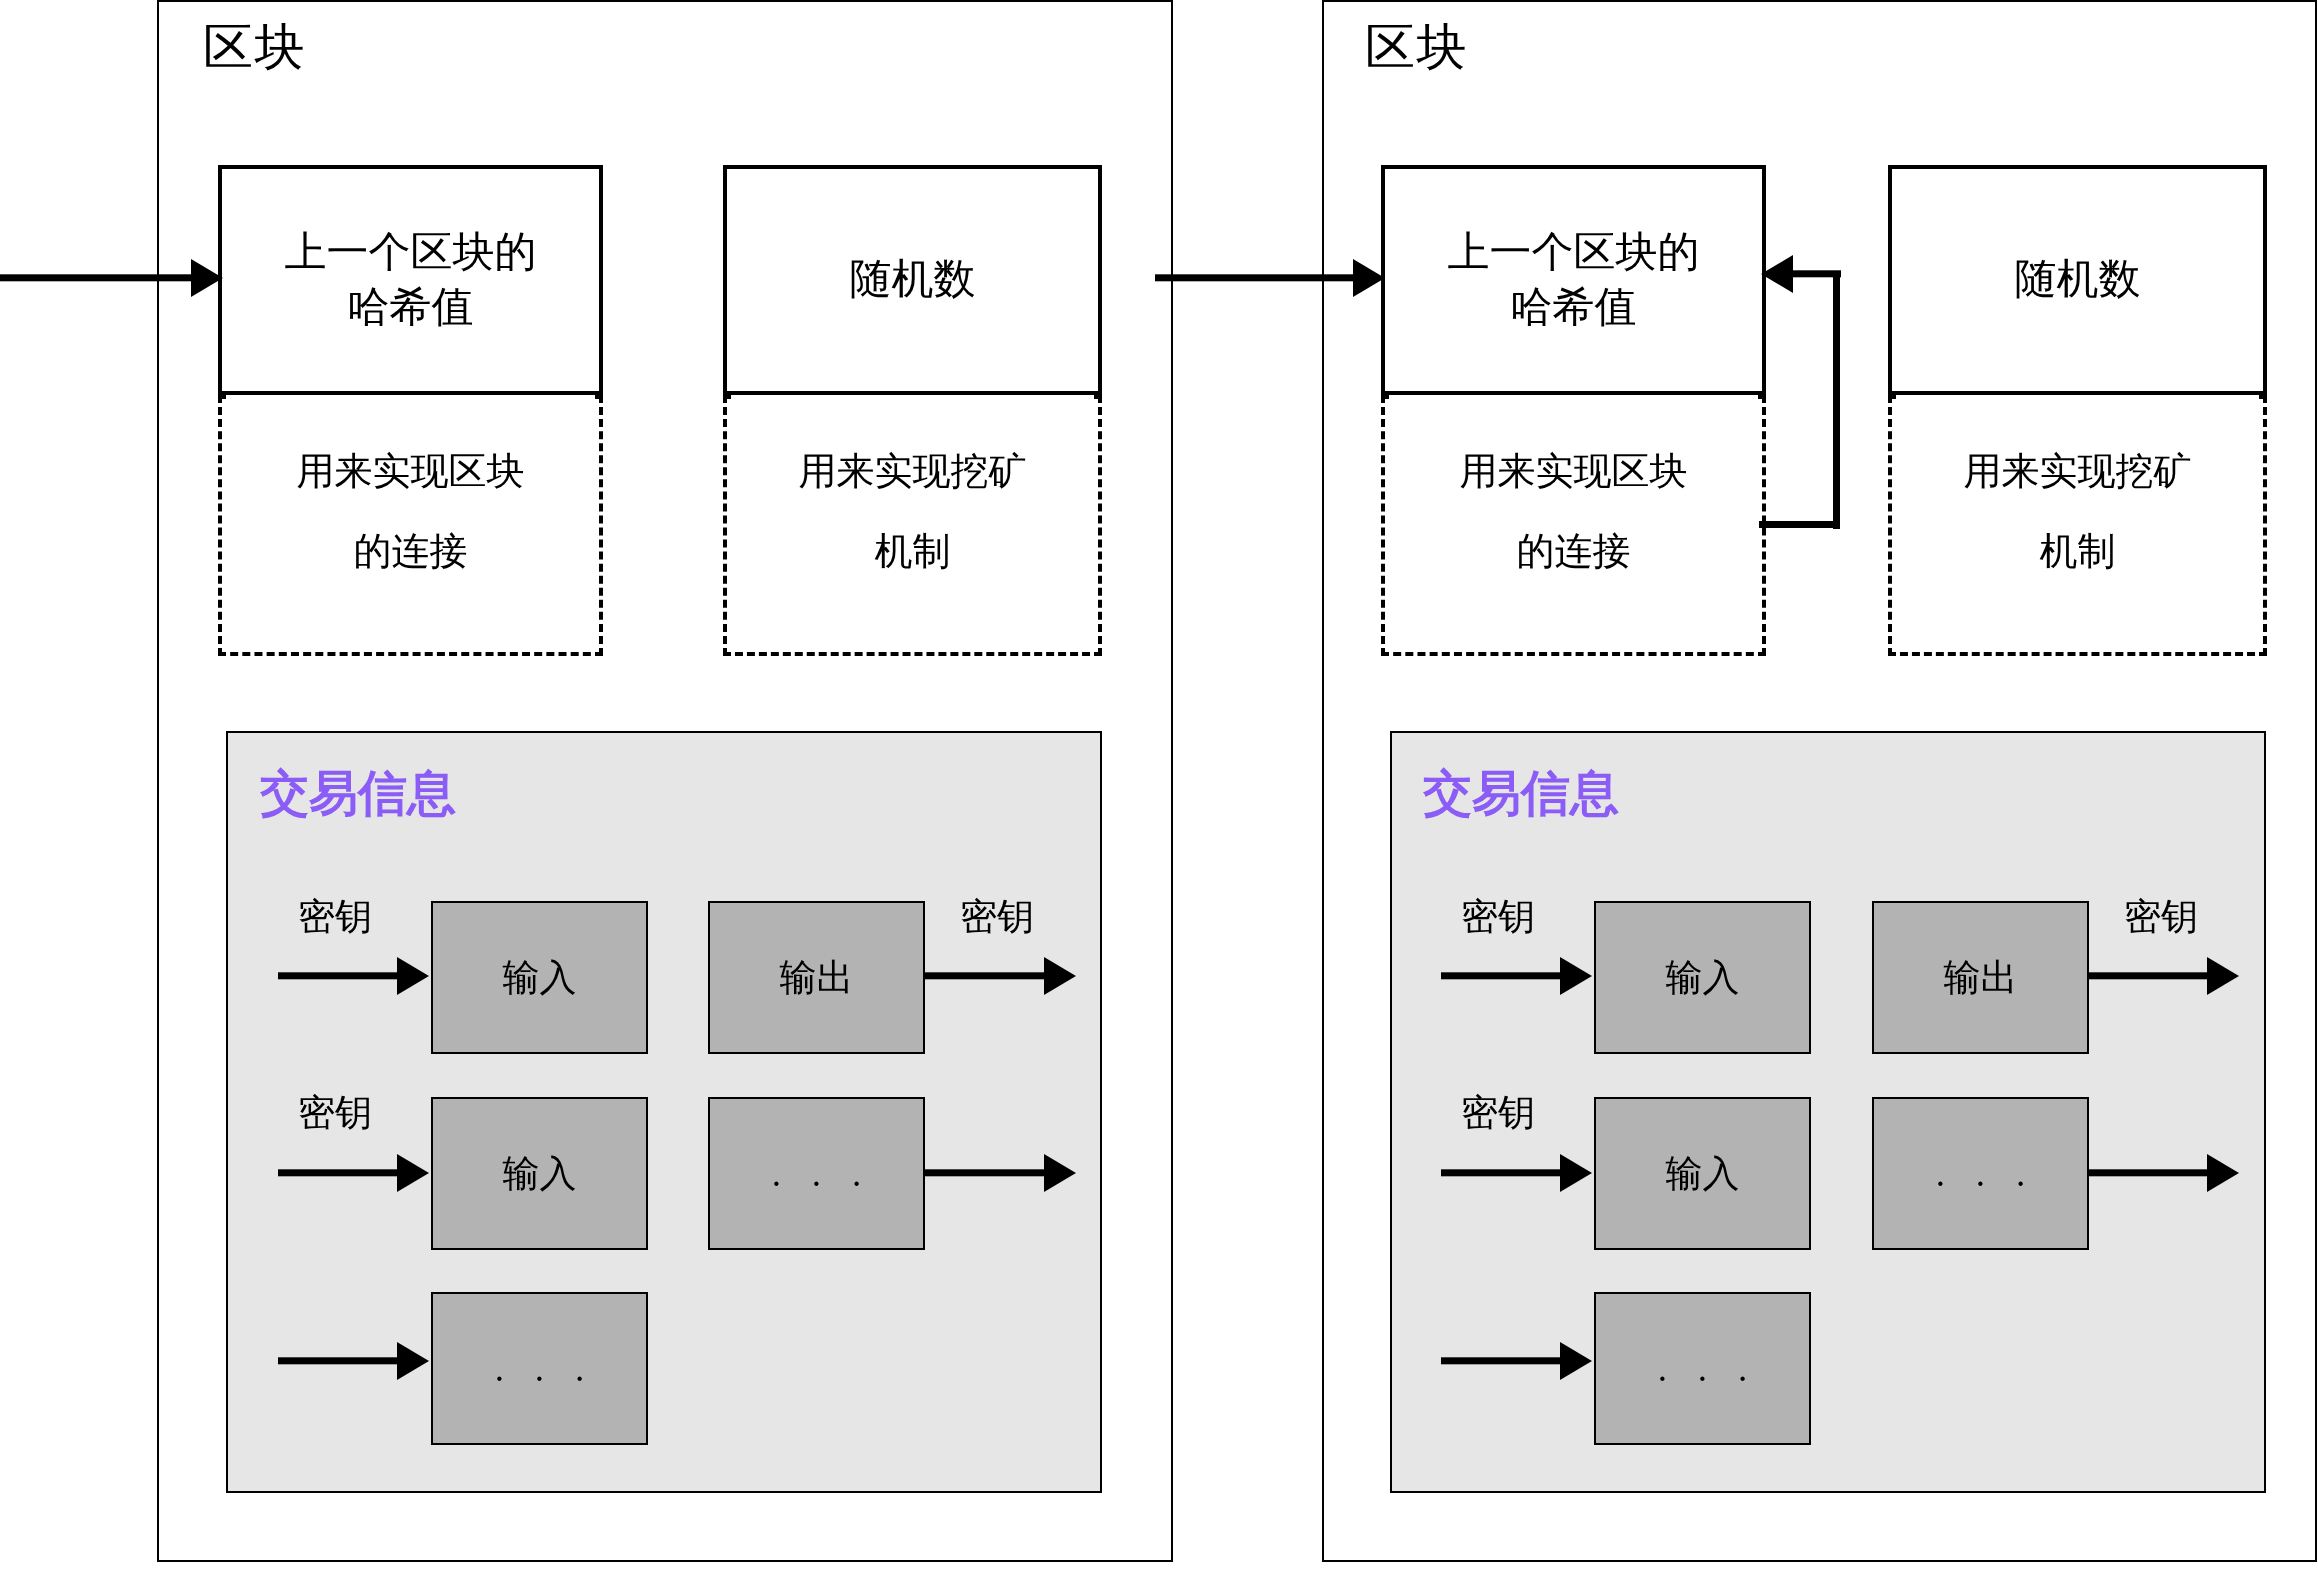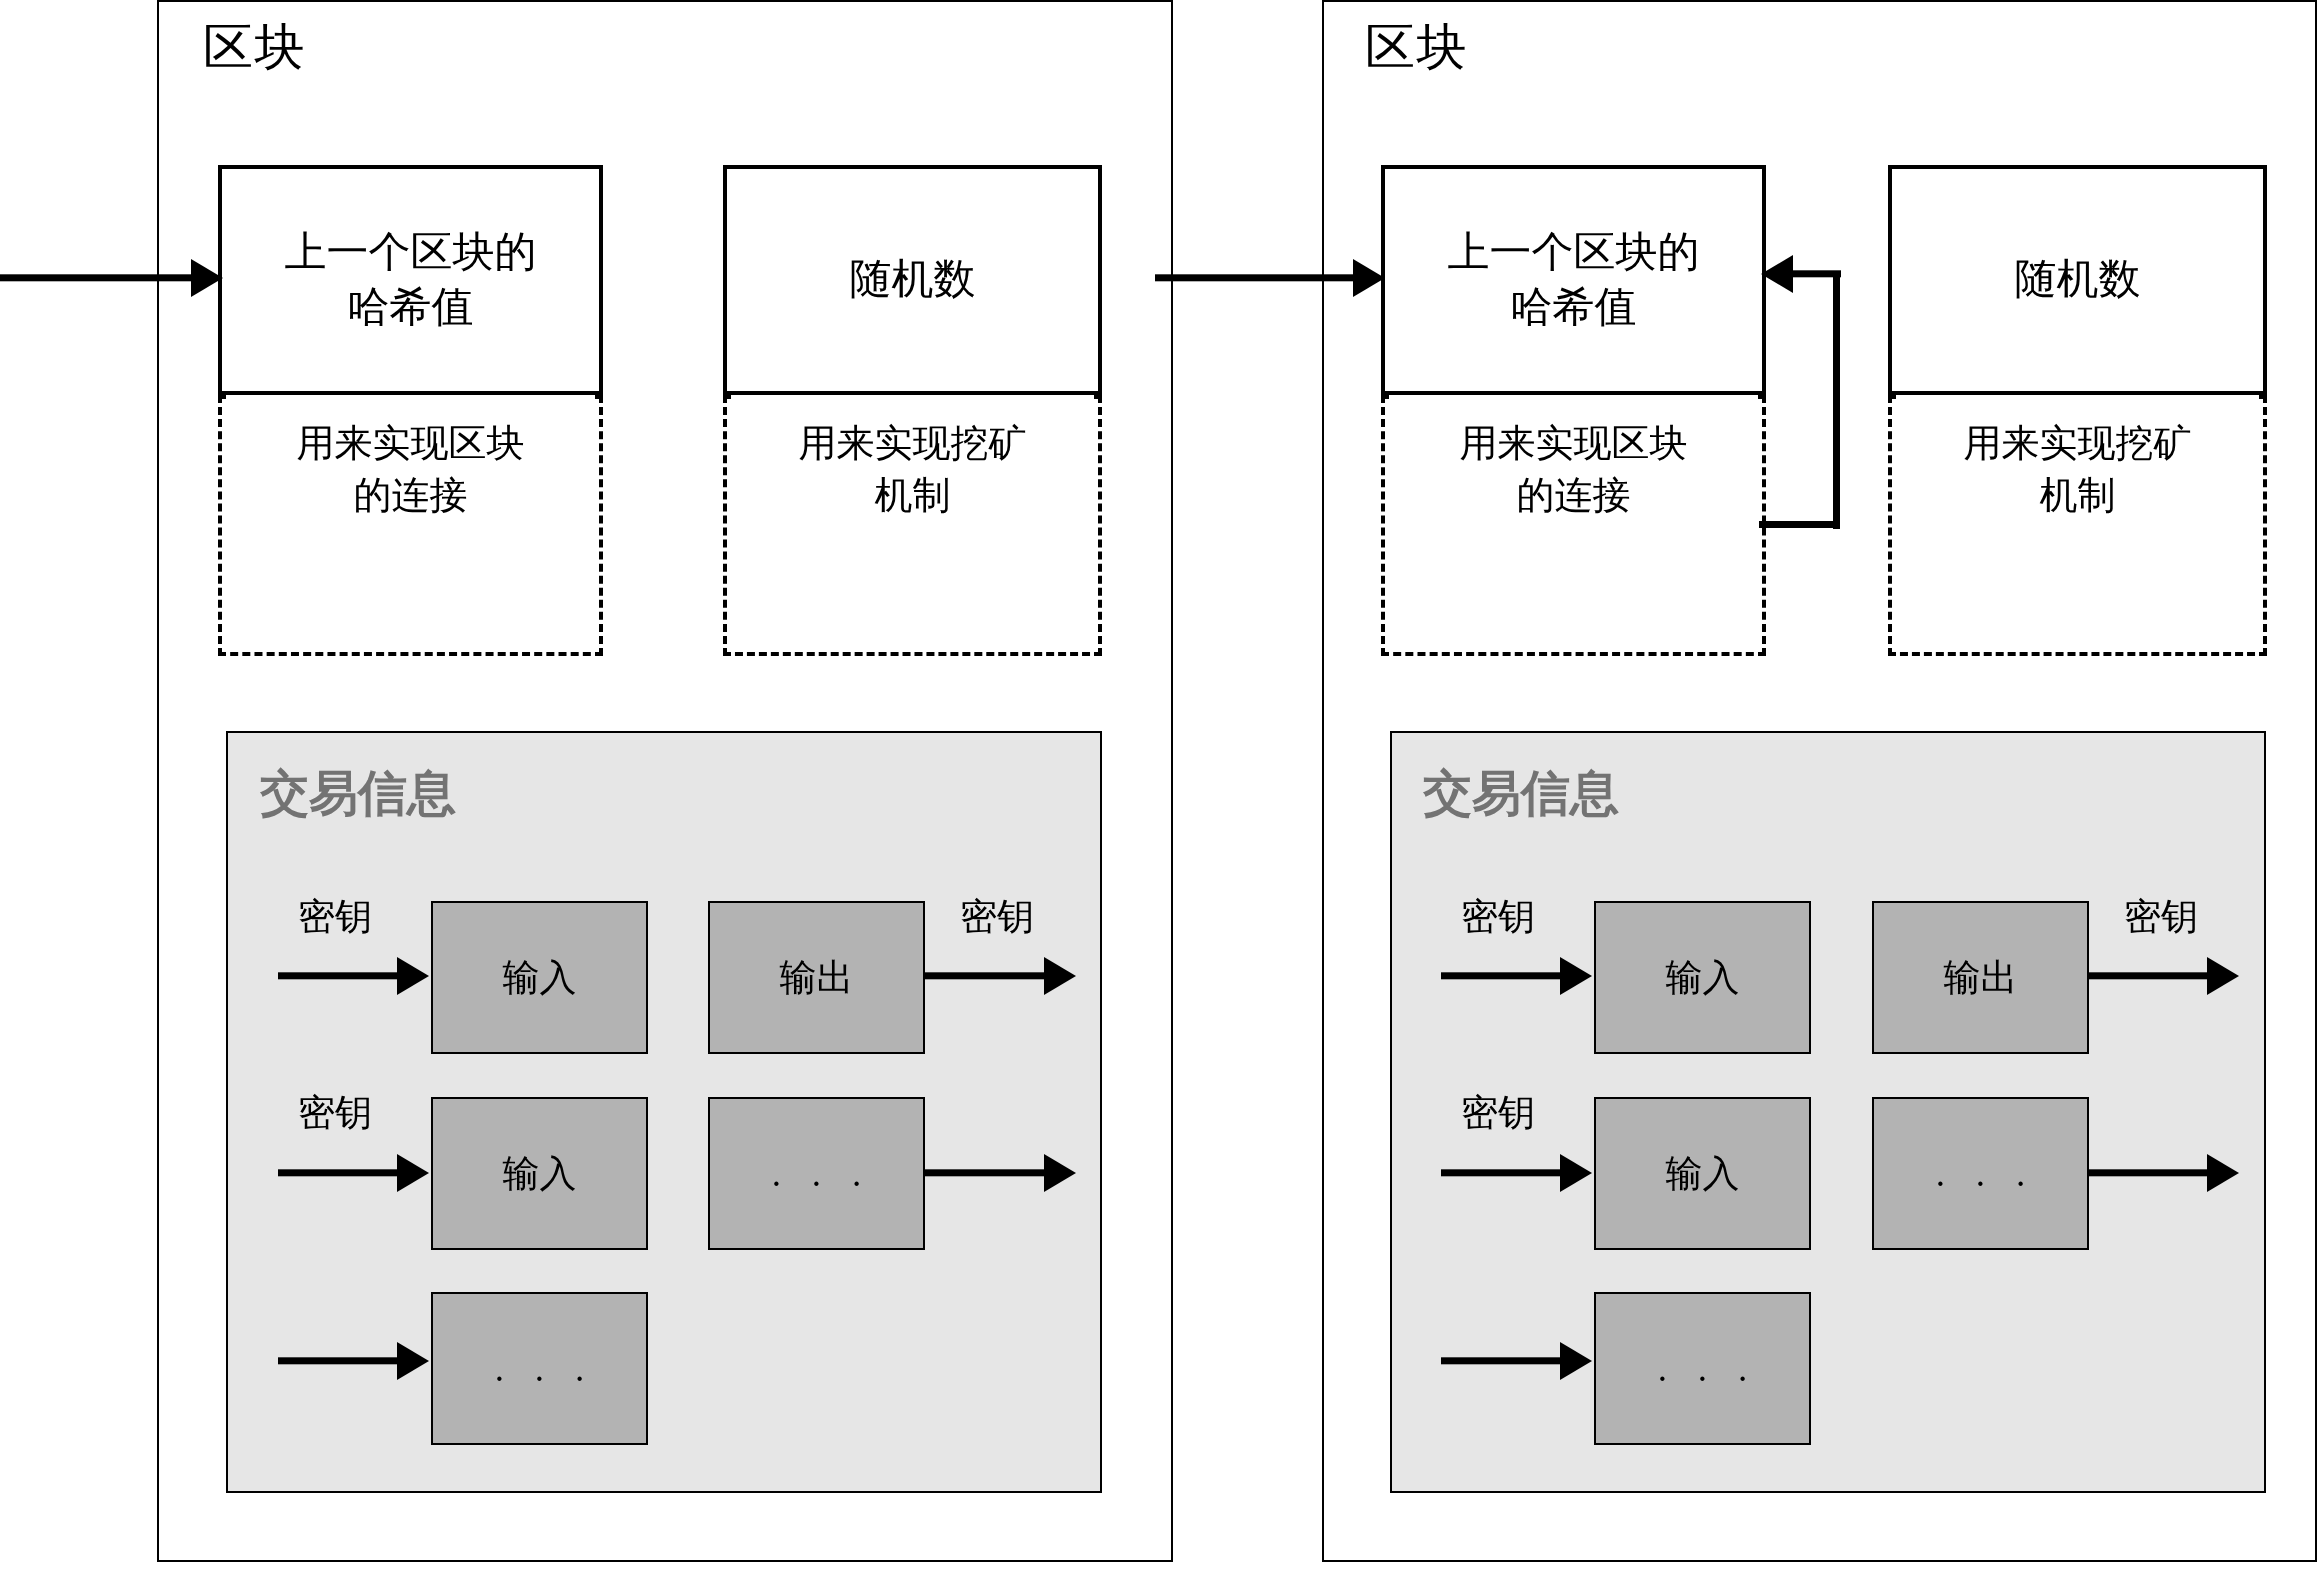--- a/index.html
+++ b/index.html
@@ -48,41 +48,41 @@
     display:flex;
     align-items:flex-start;
     justify-content:center;
     text-align:center;
     font-size:38px;
     line-height:1.38;
     color:#000;
     padding-top:17.6px;
     z-index:1;
   }
-  .dashed-box span{display:block;}
+  .dashed-box span{display:block;margin-top:28px;}
 
   
   .dash-mask{
     position:absolute;
     background:#fff;
     z-index:2;
   }
 
   
   .tx-panel{
     position:absolute;
     background:#e6e6e6;
     border:2.7px solid #000;
     box-sizing:border-box;
   }
   .tx-title{
     position:absolute;
     font-size:49px;
     line-height:1;
-    color:#737373;
+    color:#8b5cf6;
     white-space:nowrap;
     font-family:"DejaVu Sans","Liberation Sans",sans-serif;
     font-weight:700;
   }
   .tx-box{
     position:absolute;
     background:#b3b3b3;
     border:2px solid #000;
     box-sizing:border-box;
     display:flex;

